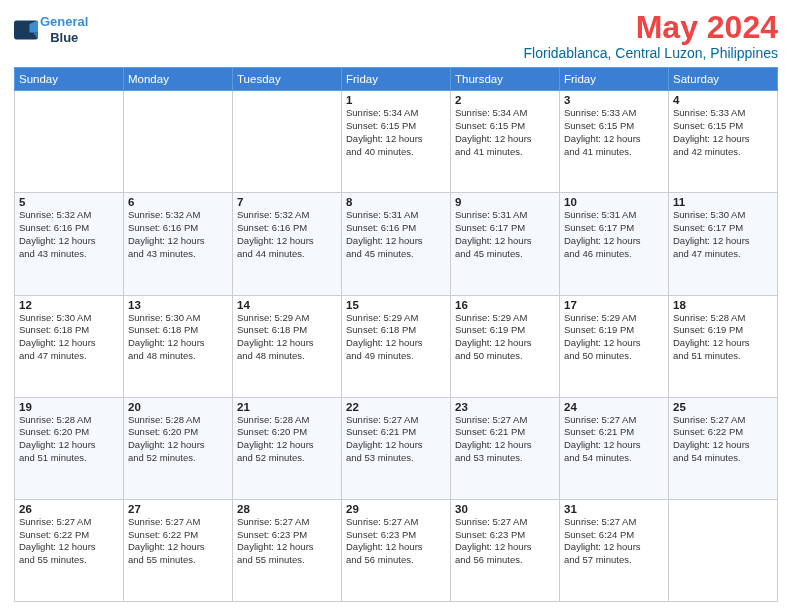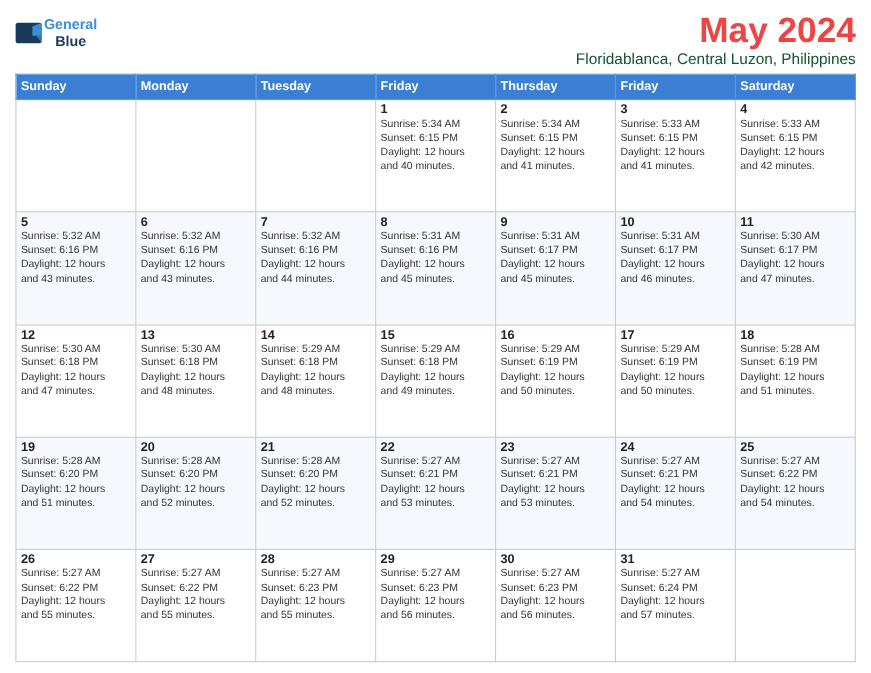--- a/index.html
+++ b/index.html
@@ -47,33 +47,33 @@
       text-align: right;
     }
     .main-title {
       font-size: 32px;
       font-weight: bold;
       color: #ef4444;
       line-height: 1.1;
     }
     .subtitle {
       font-size: 14px;
-      color: #14532d;
+      color: #0369a1;
       font-weight: normal;
     }
     .calendar {
       border-collapse: collapse;
       width: 100%;
       flex: 1;
     }
     .calendar th {
       background: #3a7fd4;
       color: #fff;
       font-size: 11.5px;
-      font-weight: bold;
+      font-weight: normal;
       padding: 5px 4px;
       text-align: left;
       border: 1px solid #5a9ae0;
     }
     .calendar td {
       border: 1px solid #ccc;
       vertical-align: top;
       padding: 3px 4px;
       width: calc(100% / 7);
       background: #fff;

